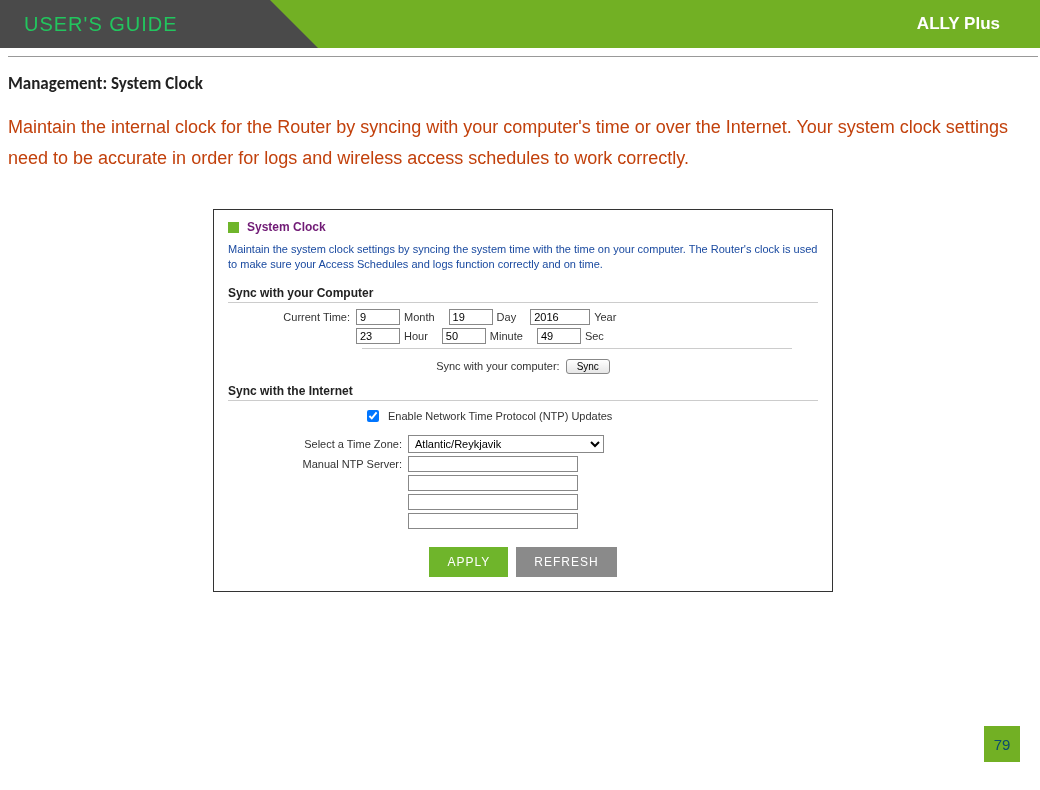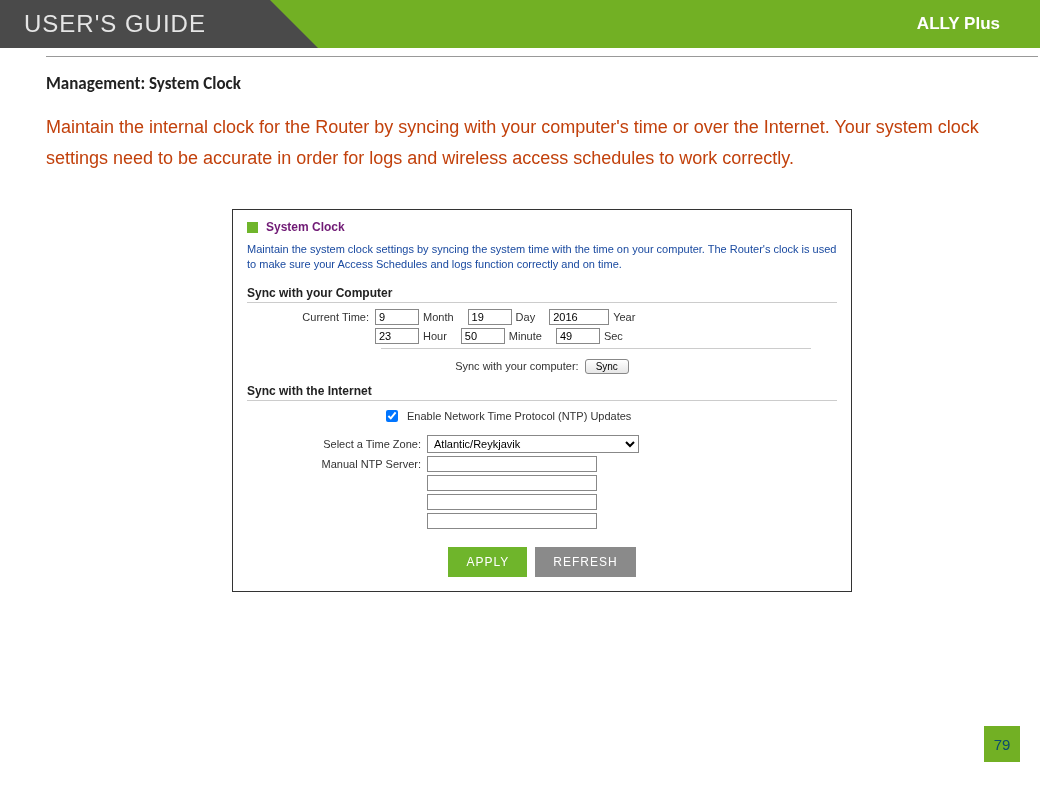--- a/index.html
+++ b/index.html
@@ -35,41 +35,40 @@
     content: "";
     position: absolute;
     right: -48px;
     top: 0;
     width: 0;
     height: 0;
     border-top: 48px solid transparent;
     border-left: 48px solid #4a4a4a;
   }
   .header-left-text {
-    color: #e5e5e5;
-    font-size: 24px;
+    color: #22c55e;
+    font-size: 20px;
     letter-spacing: 1px;
     font-weight: 400;
   }
   .header-right {
     margin-left: auto;
     padding-right: 40px;
     color: #fff;
     font-size: 17px;
     font-weight: bold;
   }
   .rule {
     border-top: 1px solid #999;
     margin: 8px 0 14px 0;
   }
 
   
   .page {
-    padding: 0 2px 0 2px;
-    margin-left: 44px;
+    padding: 0 2px 0 8px;
   }
   .section-title {
     font-weight: bold;
     font-size: 17px;
     margin: 16px 0 18px 0;
     color: #222;
     font-family: Calibri, Arial, sans-serif;
   }
   .section-desc {
     font-size: 18px;
@@ -170,21 +169,21 @@
     font-size:11px;
     margin: 6px 0 10px 135px;
   }
   .chk {
     width:12px; height:12px;
   }
 
   .sel {
     height: 18px;
     border: 1px solid #888;
-    width: 212px;
+    width: 196px;
     font-size: 11px;
     background: #fff;
     padding: 0 2px;
   }
   .ntp-row {
     display:flex;
     align-items:center;
     margin: 3px 0;
   }
   .ntp-row .lbl2 {

